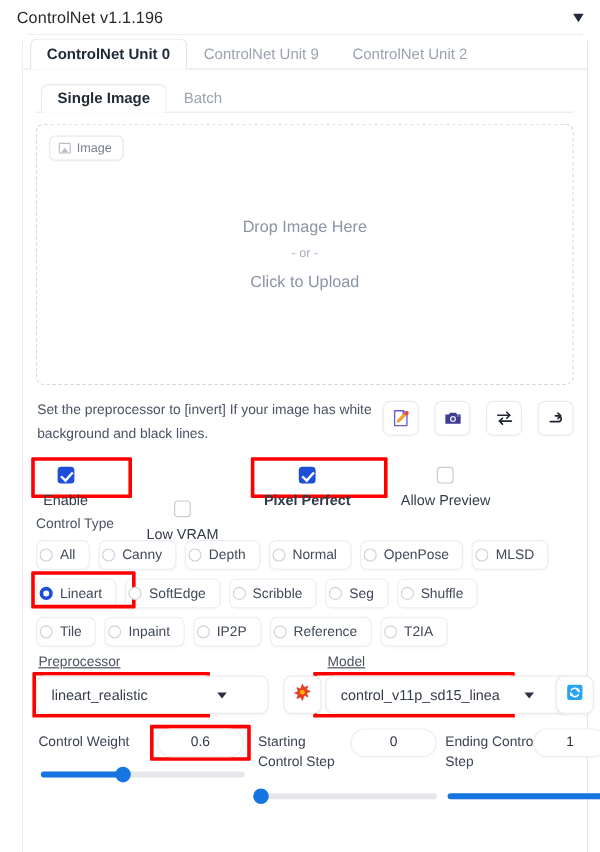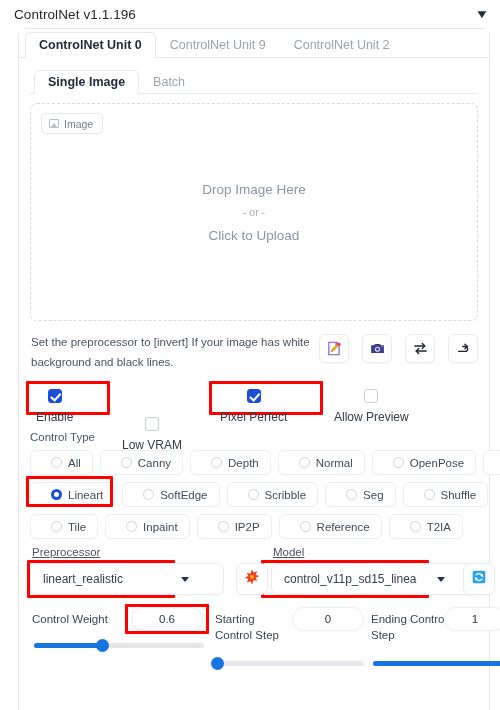--- a/index.html
+++ b/index.html
@@ -277,21 +277,21 @@
     margin-bottom: 7px;
   }
   .ct-chip {
     height: 25px;
     border: 1px solid #eceef1;
     border-radius: 6px;
     background: #ffffff;
     display: flex;
     align-items: center;
     gap: 6px;
-    padding: 0 11px 0 20px;
+    padding: 0 11px 0 2px;
     cursor: pointer;
     box-shadow: 0 1px 1px rgba(16,24,40,0.02);
   }
   .radio {
     width: 11px; height: 11px;
     border: 1.4px solid #cfd3da;
     border-radius: 50%;
     background: #ffffff;
     flex: none;
     position: relative;
@@ -498,21 +498,21 @@
         <div class="redbox" style="left:179px; top:-4px; width:114px; height:34px;"></div>
 
         <div class="cbitem" style="left:6px;">
           <span class="cb checked"></span>
           <span class="cblabel">Enable</span>
         </div>
         <div class="cbitem" style="left:92px;margin-top:28px;">
           <span class="cb"></span>
           <span class="cblabel">Low VRAM</span>
         </div>
-        <div class="cbitem" style="left:190px;">
+        <div class="cbitem" style="left:190px;font-weight:bold;">
           <span class="cb checked"></span>
           <span class="cblabel">Pixel Perfect</span>
         </div>
         <div class="cbitem" style="left:304px;">
           <span class="cb"></span>
           <span class="cblabel">Allow Preview</span>
         </div>
       </div>
 
       <div class="ct-title">Control Type</div>

